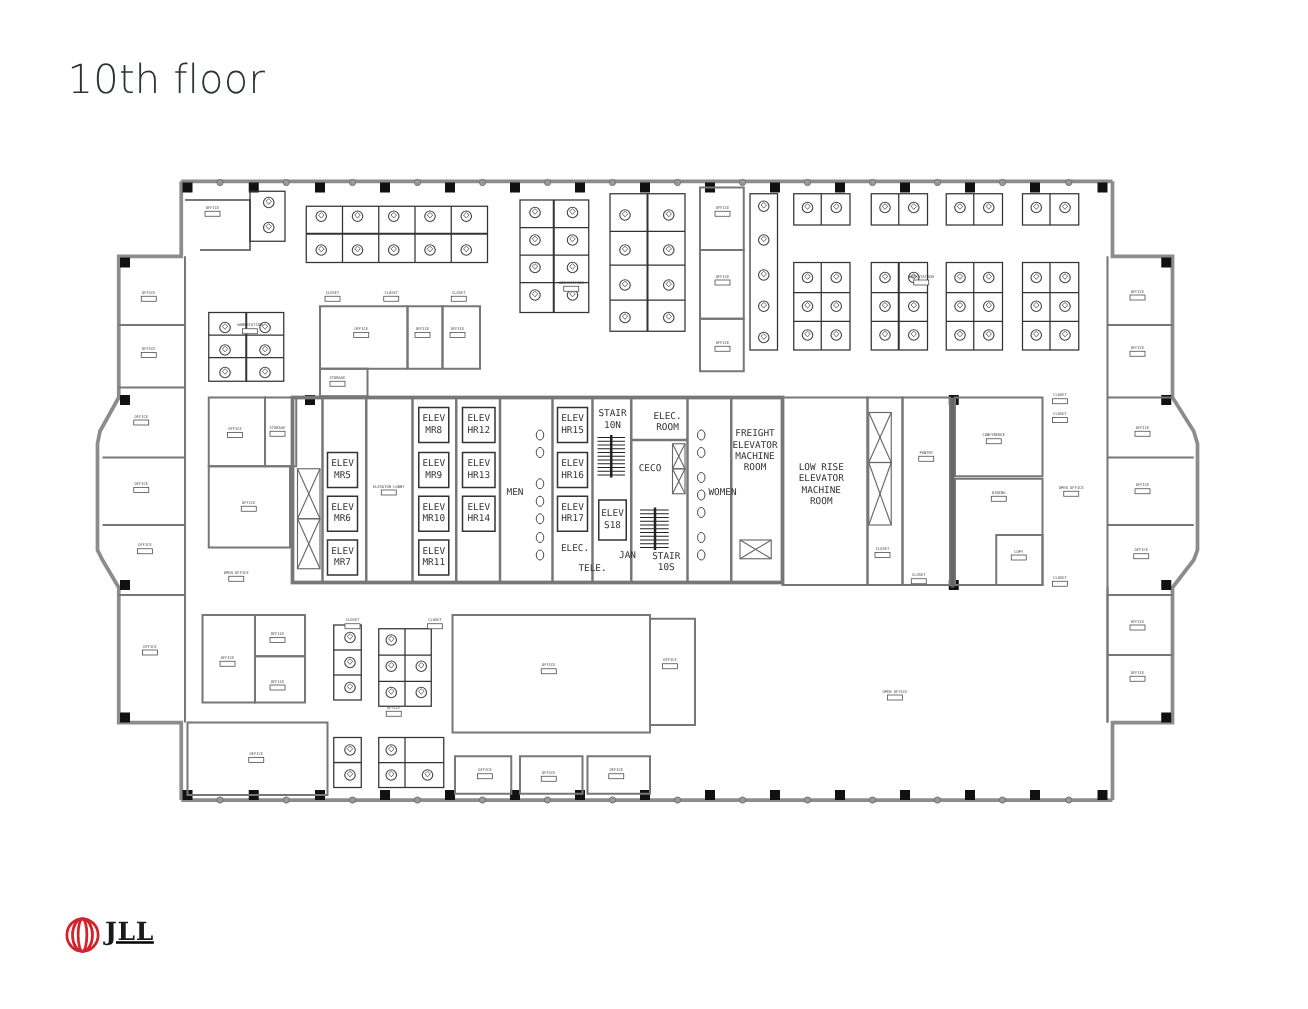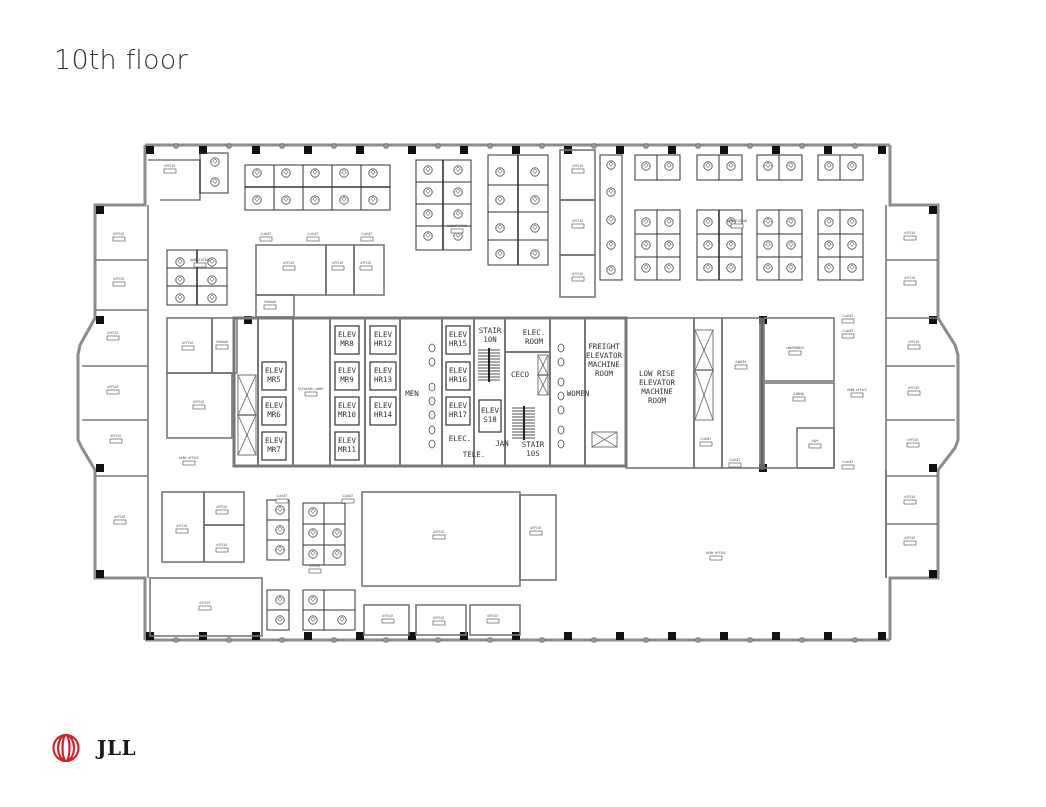--- a/index.html
+++ b/index.html
@@ -1,19 +1,19 @@
 <!DOCTYPE html>
 <html><head>
 <meta charset="utf-8">
 <style>
   html,body{margin:0;padding:0;background:#ffffff;}
   body{width:1046px;height:807px;position:relative;overflow:hidden;font-family:"DejaVu Sans",sans-serif;}
-  .title{position:absolute;left:54px;top:44px;font-size:27px;color:#2b3438;font-family:"DejaVu Sans",sans-serif;font-weight:300;letter-spacing:0.2px;}
+  .title{position:absolute;left:54px;top:44px;font-size:32px;color:#2b3438;font-family:"DejaVu Sans",sans-serif;font-weight:300;letter-spacing:0.2px;}
   .plan{position:absolute;left:0;top:0;}
-  .logo{position:absolute;left:51px;top:733px;display:flex;align-items:center;gap:16px;}
+  .logo{position:absolute;left:51px;top:733px;display:flex;align-items:flex-start;gap:3px;text-decoration:underline;}
   .logo-text{font-family:"DejaVu Serif",serif;font-weight:bold;font-size:20px;color:#1a1a1a;letter-spacing:0.5px;}
   svg text{font-family:"DejaVu Sans Mono",monospace;}
   .lbl{font-size:7.5px;fill:#333;}
   .tiny{font-size:3px;fill:#444;}
 </style>
 </head>
 <body>
 
 <div class="title">10th floor</div>
 

